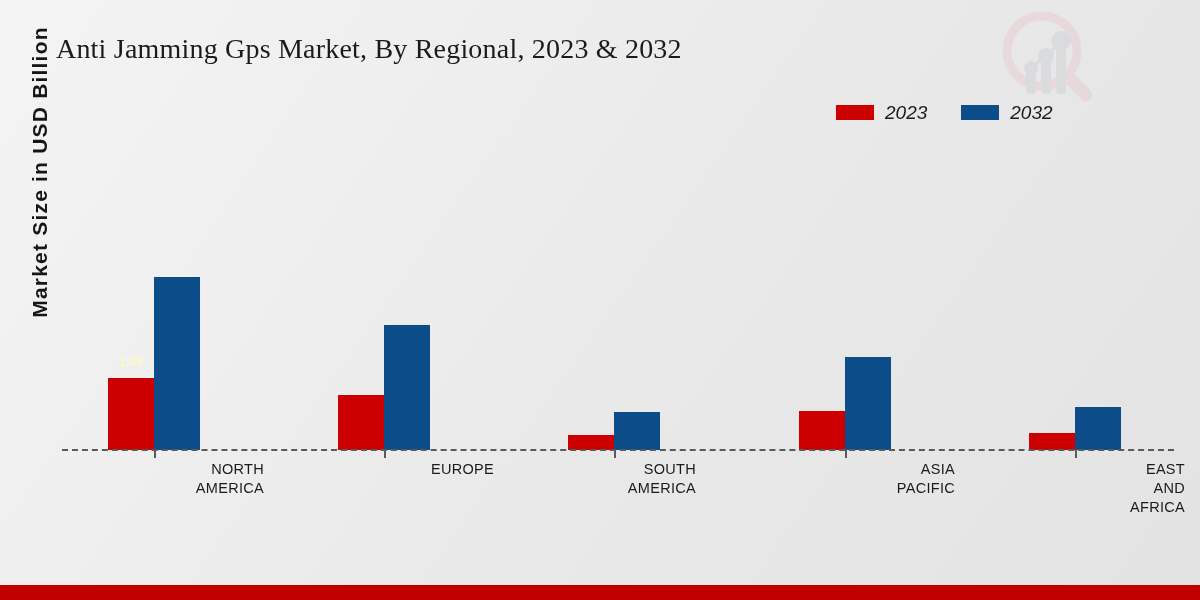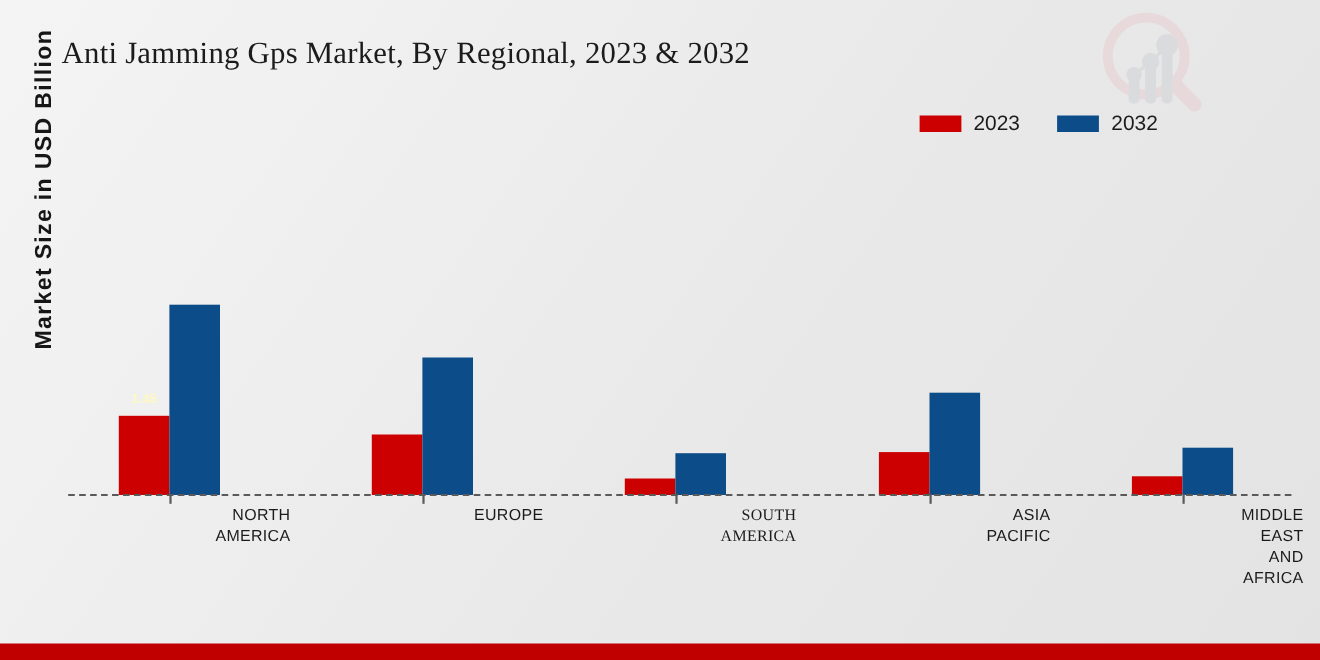--- a/index.html
+++ b/index.html
@@ -52,20 +52,21 @@
     left: 836px;
     top: 103px;
     display: flex;
     align-items: center;
     gap: 34px;
   }
   .legend-item {
     display: flex;
     align-items: center;
     gap: 11px;
+    font-style: italic;
   }
   .legend-swatch {
     width: 38px;
     height: 15px;
     display: block;
   }
   .legend-label {
     font-size: 19px;
     color: #1b1b1b;
     font-family: "Liberation Sans", sans-serif;
@@ -230,32 +231,31 @@
       <div class="tick-mark" style="left: 154px;"></div>
       <div class="cat-label" style="left: 44px;">
         <div>NORTH</div>
         <div>AMERICA</div>
       </div>
       <div class="tick-mark" style="left: 384px;"></div>
       <div class="cat-label" style="left: 274px;">
         <div>EUROPE</div>
       </div>
       <div class="tick-mark" style="left: 614px;"></div>
-      <div class="cat-label" style="left: 504px; font-family: Liberation Serif, serif;">
+      <div class="cat-label" style="left: 476px;">
         <div>SOUTH</div>
         <div>AMERICA</div>
       </div>
       <div class="tick-mark" style="left: 845px;"></div>
       <div class="cat-label" style="left: 735px;">
         <div>ASIA</div>
         <div>PACIFIC</div>
       </div>
       <div class="tick-mark" style="left: 1075px;"></div>
       <div class="cat-label" style="left: 965px;">
-        <div>MIDDLE</div>
         <div>EAST</div>
         <div>AND</div>
         <div>AFRICA</div>
       </div>
     </div>
 
   <div id="bottom-bar"></div>
 </div>
 
 </body></html>

